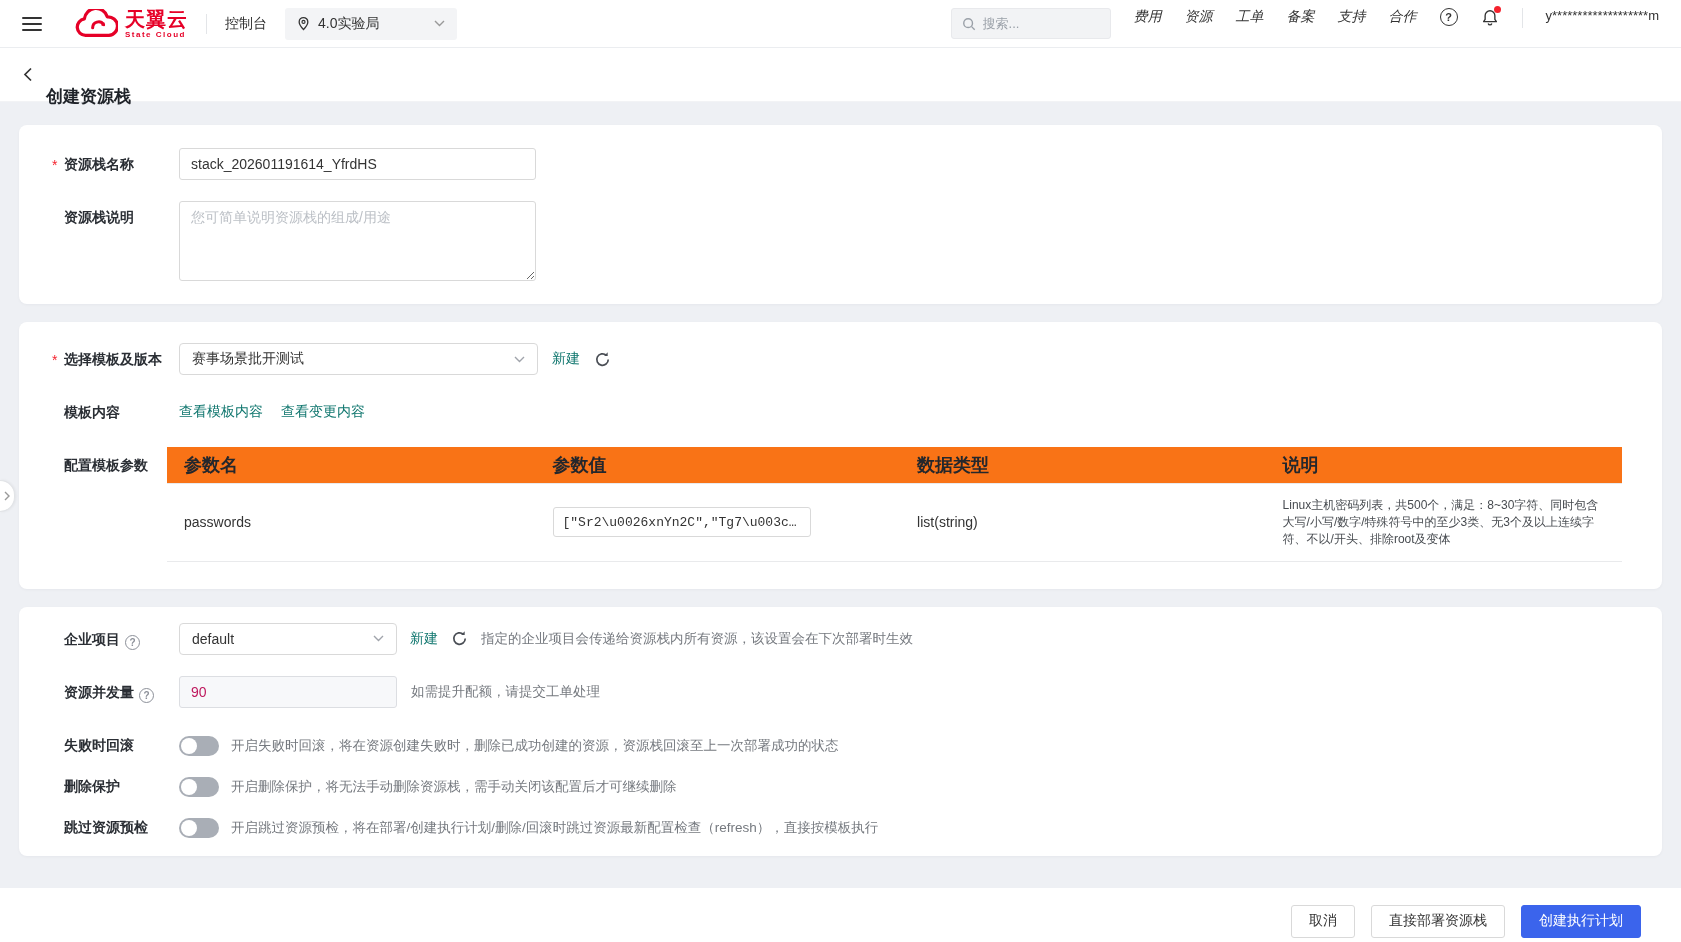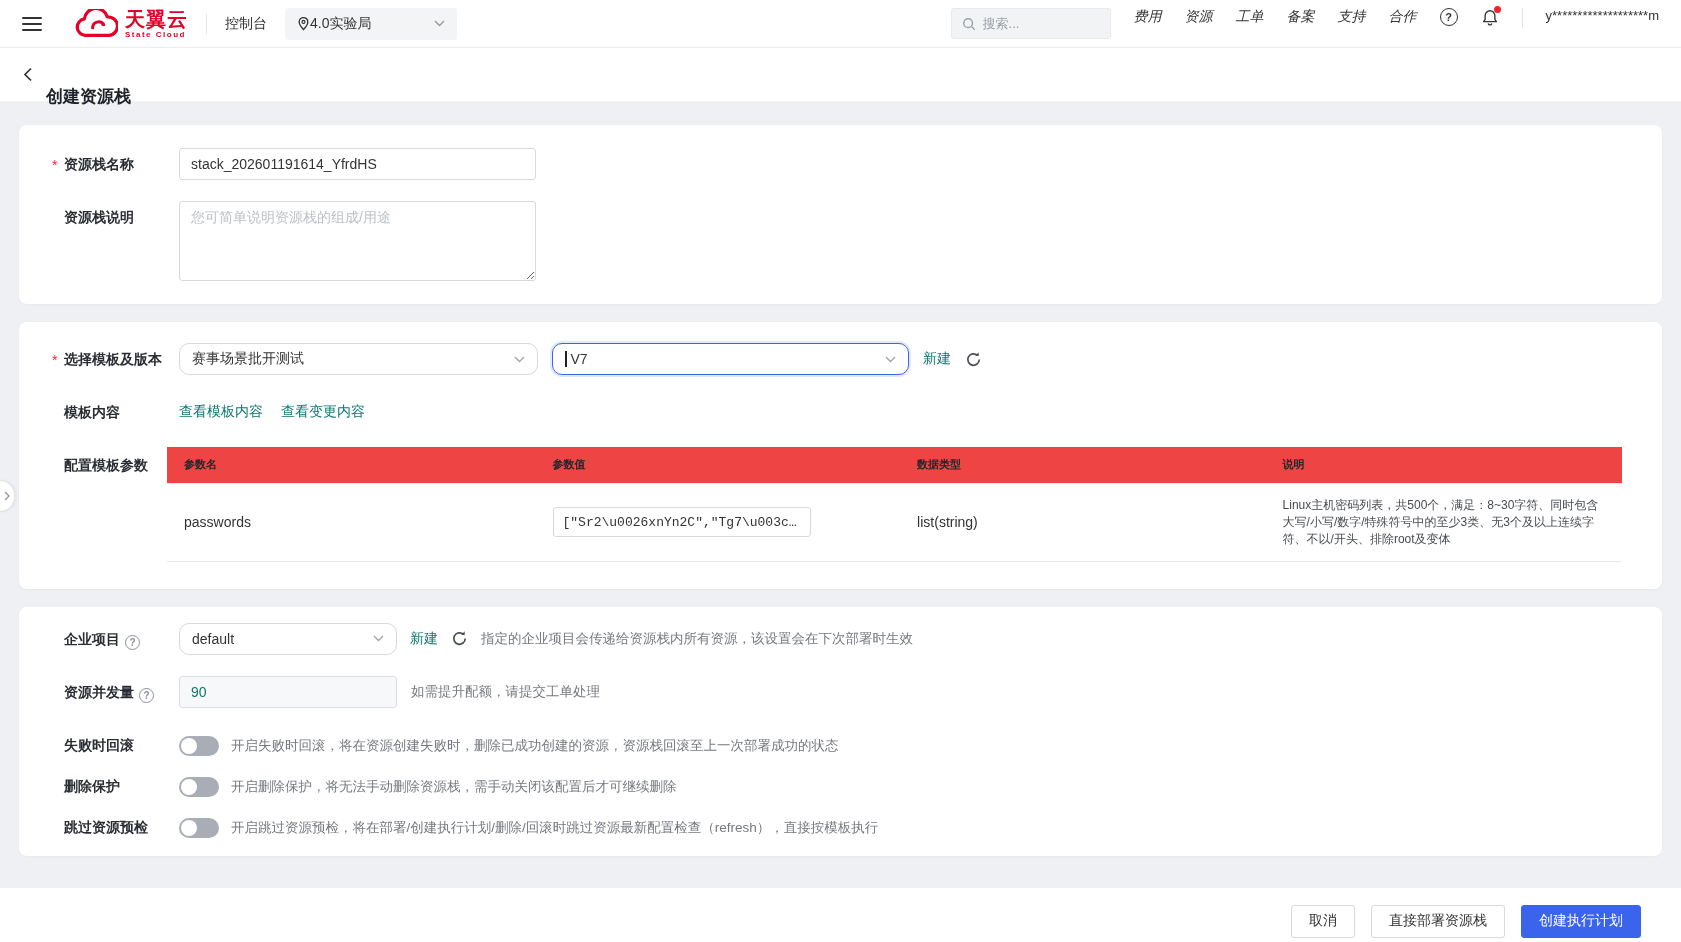--- a/index.html
+++ b/index.html
@@ -12,21 +12,21 @@
   .topbar { height:48px; background:#fff; border-bottom:1px solid #ebedf0;
     display:flex; align-items:center; padding:0 22px; }
   .tb-left { display:flex; align-items:center; gap:18px; }
   .burger { cursor:pointer; display:flex; align-items:center; }
   .logo { display:flex; align-items:center; gap:7px; margin-left:14px; }
   .logo-txt { display:flex; flex-direction:column; line-height:1; }
   .logo-title { font-size:20px; font-weight:700; color:#e60027; letter-spacing:1px; }
   .logo-sub { font-size:8px; color:#e60027; font-weight:700; letter-spacing:1.5px; margin-top:2px; }
   .vdiv { width:1px; height:20px; background:#e3e5e8; }
   .console { font-size:14px; color:#333; cursor:pointer; }
-  .region { display:flex; align-items:center; background:#f3f4f6; border-radius:3px;
+  .region { display:flex; align-items:center; gap:8px; background:#f3f4f6; border-radius:3px;
     height:32px; padding:0 12px; cursor:pointer; min-width:172px; }
   .region .chev { margin-left:auto; color:#999; display:flex; }
   .tb-right { margin-left:auto; display:flex; align-items:flex-start; gap:23px; }
   .search { display:flex; align-items:center; background:#f2f3f5; border:1px solid #e8e9ec;
     border-radius:3px; height:31px; width:160px; padding:0 10px; gap:7px; }
   .search input { border:none; outline:none; background:transparent; width:110px;
     font-size:13px; color:#666; font-family:inherit; }
   .search input::placeholder { color:#9aa0a8; }
   .tb-nav { font-size:14px; color:#333; cursor:pointer; white-space:nowrap;font-style:italic; }
   .icon-btn { position:relative; display:flex; align-items:center; cursor:pointer; color:#333; }
@@ -51,50 +51,50 @@
   .frow { display:flex; align-items:flex-start; }
   .frow + .frow { margin-top:21px; }
   .flabel { width:131px; flex:0 0 131px; position:relative; padding:7px 8px 0 16px;
     font-weight:700; color:#2a2e34; font-size:14px; line-height:18px; }
   .req { position:absolute; left:4px; top:8px; color:#f5222d; font-weight:400; }
   .text-input { width:357px; height:32px; border:1px solid #d9d9d9; border-radius:3px;
     padding:0 11px; font-size:14px; color:#333; font-family:inherit; outline:none; background:#fff; }
   textarea.desc-input { width:357px; height:80px; border:1px solid #d9d9d9; border-radius:3px;
     padding:7px 11px; font-size:14px; color:#333; font-family:inherit; outline:none; resize:both; }
   textarea.desc-input::placeholder { color:#bcc0c6; }
-  .select { width:359px; height:32px; border:1px solid #d9d9d9; border-radius:10px;
+  .select { width:359px; height:32px; border:1px solid #d9d9d9; border-radius:4px;
     display:flex; align-items:center; padding:0 12px; cursor:pointer; background:#fff; gap:4px; }
   .select .chev { margin-left:auto; color:#a0a4ab; display:flex; }
   .select.sm { width:218px; }
   .select.focused { border-color:#3b64ec; box-shadow:0 0 0 2px rgba(59,100,236,.14); }
   .caret { width:1.5px; height:16px; background:#222; display:inline-block; }
   .sel-val { font-size:14px; color:#333; }
   .inline-gap { display:flex; align-items:center; }
   .link { color:#0f766e; font-size:14px; cursor:pointer; text-decoration:none; white-space:nowrap; }
   .refresh { display:flex; align-items:center; color:#4a4e55; cursor:pointer; }
   .hint { font-size:13.5px; color:#75797f; line-height:20px; }
   .qicon { width:15px; height:15px; border:1px solid #8c9099; border-radius:50%; color:#8c9099;
     display:inline-flex; align-items:center; justify-content:center; font-size:10px;
     font-weight:700; margin-left:5px; cursor:pointer; vertical-align:-2px; }
   
   .param-frow .flabel { width:119px; flex:0 0 119px; }
   .ptable { width:1460px; border-collapse:collapse; }
-  .ptable th { background:#ef4444; height:36px; text-align:left; font-size:11px;
+  .ptable th { background:#f97316; height:36px; text-align:left; font-size:18px;
     font-weight:700; color:#24272c; padding:0 17px; border-bottom:1px solid #e9eaec; }
   .ptable td { padding:13px 17px; border-bottom:1px solid #e9eaec; font-size:14px;
     color:#333; vertical-align:middle; }
   .ptable col.c1 { width:370px; } .ptable col.c2 { width:365px; }
   .ptable col.c3 { width:367px; } .ptable col.c4 { width:358px; }
   .pvalue-input { width:258px; height:30px; border:1px solid #d9d9d9; border-radius:3px;
     padding:0 9px; font-size:13px; color:#333; font-family:"Liberation Mono","DejaVu Sans Mono",monospace;
     outline:none; white-space:nowrap; overflow:hidden; text-overflow:ellipsis; }
   td.pdesc { font-size:12px; line-height:17px; color:#474b50; }
   
   .dis-input { width:218px; height:32px; border:1px solid #dcdee2; border-radius:3px;
-    background:#f7f8fa; color:#0f766e; padding:0 11px; font-size:14px; font-family:inherit; outline:none; }
+    background:#f7f8fa; color:#be185d; padding:0 11px; font-size:14px; font-family:inherit; outline:none; }
   .toggle { width:40px; height:20px; border-radius:10px; background:#a9aeb6; position:relative;
     display:inline-block; cursor:pointer; flex:0 0 40px; }
   .toggle .knob { position:absolute; left:2px; top:2px; width:16px; height:16px;
     background:#fff; border-radius:50%; }
   .toggle-ctrl { display:flex; align-items:center; gap:12px; padding-top:2px; }
   .toggle-row + .toggle-row { margin-top:19px; }
   .toggle-row .flabel { padding-top:2px; }
   
   footer { margin-top:32px; background:#fff; height:67px; display:flex; gap:16px;
     justify-content:flex-end; align-items:flex-start; padding:17px 40px 0; }
@@ -199,29 +199,20 @@
 
   <section class="card card2">
     <div class="frow">
       <div class="flabel">
         <span class="req">*</span>
         <span>选择模板及版本</span>
       </div>
       <div class="inline-gap" style="gap:14px;">
         <div class="select">
           <span class="sel-val">赛事场景批开测试</span>
-          <span class="chev">
-            <svg width="11" height="7" viewBox="0 0 11 7">
-                <path d="M1 1l4.5 4.5L10 1" fill="none" stroke="currentColor" stroke-width="1.4"></path>
-              </svg>
-          </span>
-        </div>
-        <div class="select focused" style="width:357px;">
-          <span class="caret"></span>
-          <span class="sel-val">V7</span>
           <span class="chev">
             <svg width="11" height="7" viewBox="0 0 11 7">
                 <path d="M1 1l4.5 4.5L10 1" fill="none" stroke="currentColor" stroke-width="1.4"></path>
               </svg>
           </span>
         </div>
         <a class="link">新建</a>
         <span class="refresh">
           <svg width="17" height="17" viewBox="0 0 16 16">
             <path d="M13.4 8A5.4 5.4 0 1 1 11.6 4" fill="none" stroke="currentColor" stroke-width="1.6"></path>

